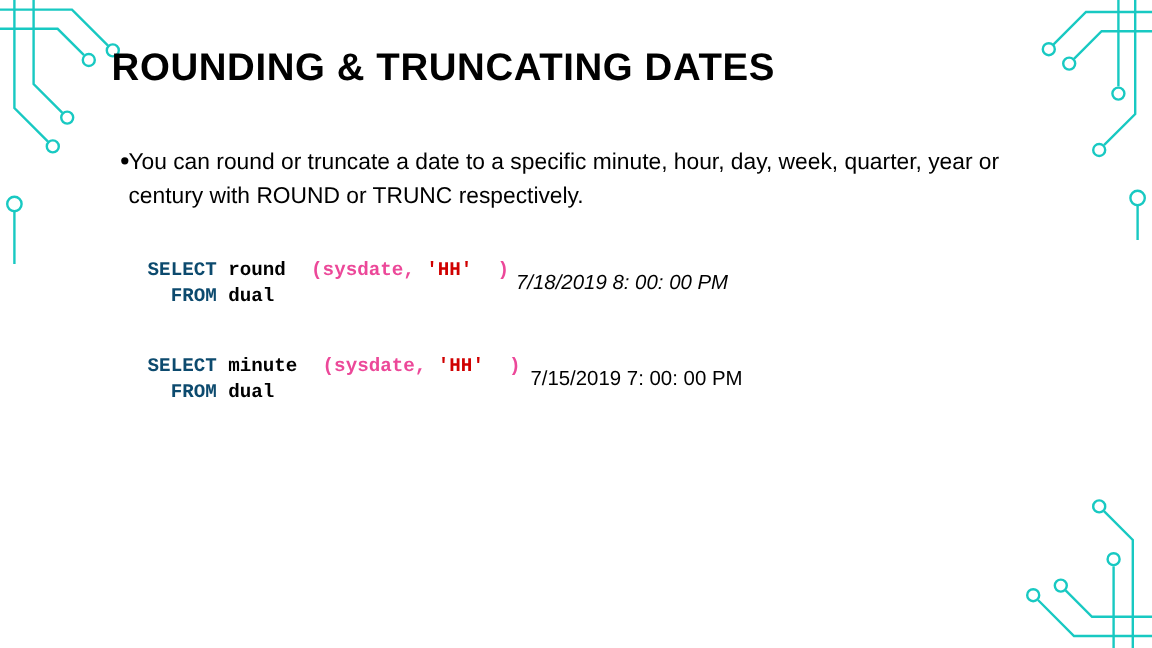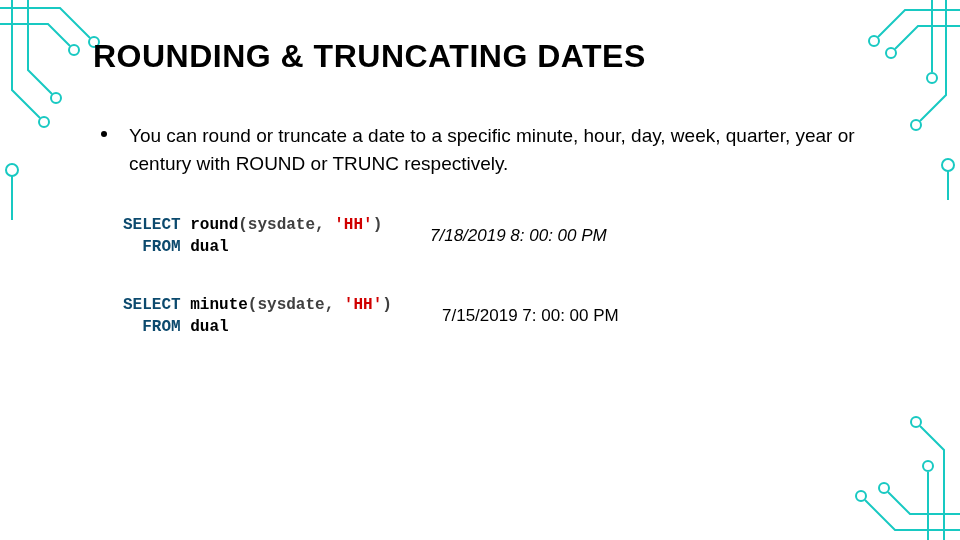--- a/index.html
+++ b/index.html
@@ -24,21 +24,21 @@
     color: #000;
   }
 
   .bullet-row {
     position: absolute;
     left: 101px;
     top: 122px;
     right: 40px;
     display: flex;
     align-items: flex-start;
-    gap: 22px;
+    gap: 0;
   }
   .bullet-dot {
     width: 6px; height: 6px; border-radius: 50%;
     background: #000;
     margin-top: 9px;
     flex: 0 0 auto;
   }
   .bullet-text {
     font-size: 19px;
     line-height: 1.45;
@@ -50,21 +50,21 @@
     position: absolute;
     font-family: "Courier New", monospace;
     font-size: 16px;
     font-weight: bold;
     line-height: 1.35;
     white-space: pre;
   }
   .kw { color: #0c4a6e; }
   .fn { color: #000000; margin-top: 30px; }
   .lit { color: #d00000; margin-top: 16px; }
-  .pn { color: #404040; }
+  .pn { color: #ec4899; margin-left: 21px; }
 
   #code1 { left: 123px; top: 215px; }
   #code2 { left: 123px; top: 295px; }
 
   .output {
     position: absolute;
     font-size: 17px;
     color: #000;
   }
   #out1 { left: 430px; top: 226px; font-style: italic; }

